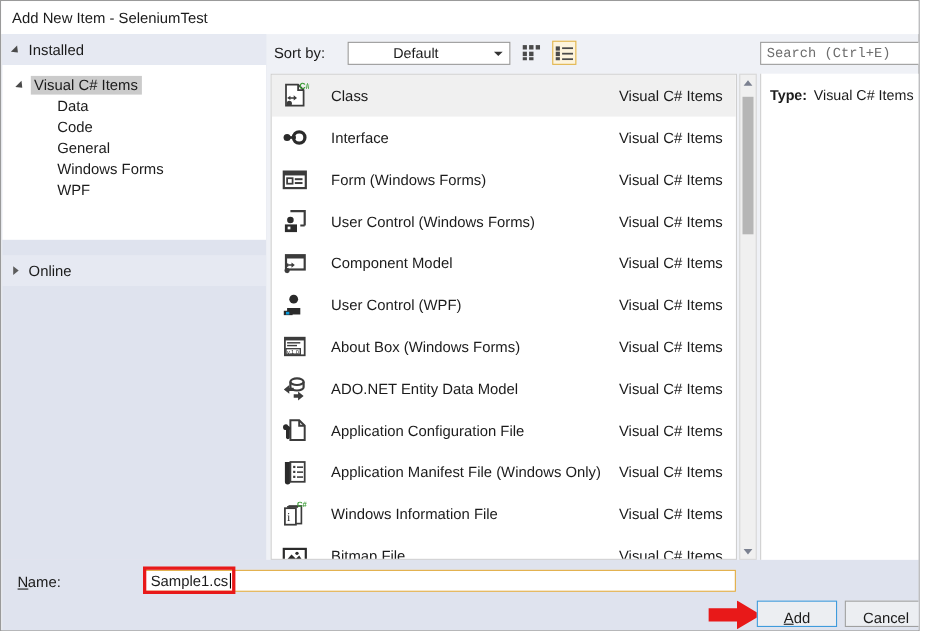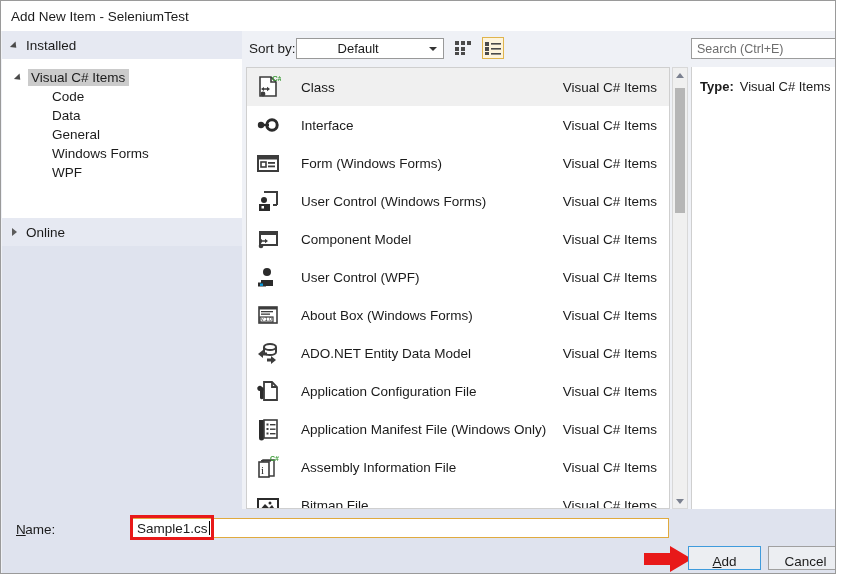--- a/index.html
+++ b/index.html
@@ -49,21 +49,21 @@
     position: relative;
     height: 28px;
     background: #e6e9f2;
     display: flex; align-items: center;
     padding-left: 10px;
     font-size: 13.5px;
     color: #1b1b1b;
     z-index: 2;
   }
   #online-header {
-    position: absolute; left: 0; top: 187px;
+    position: absolute; left: 0; top: 201px;
     width: 240px;
     align-items: center;
   }
   .tri-open {
     width: 0; height: 0;
     border-left: 5px solid #4a4a4a;
     border-top: 4px solid transparent;
     border-bottom: 4px solid transparent;
     transform: rotate(45deg);
     margin-right: 9px;
@@ -107,21 +107,21 @@
     font-size: 13.5px;
     color: #1b1b1b;
     padding-left: 50px;
   }
 
   
   #sortbar {
     position: absolute; left: 248px; top: 36px;
     display: flex; align-items: center;
   }
-  #sortby-label { font-size: 13.5px; color: #1b1b1b; margin-right: 0; }
+  #sortby-label { font-size: 13.5px; color: #1b1b1b; margin-right: 20px; }
   #sort-select {
     width: 148px; height: 21px;
     background: #ffffff;
     border: 1px solid #999999;
     display: flex; align-items: center;
     position: relative;
   }
   #sort-value { padding-left: 5px; font-size: 13px; color: #1b1b1b; margin-left: 36px; }
   #sort-arrow {
     position: absolute; right: 6px; top: 8px;
@@ -145,20 +145,21 @@
     position: absolute; left: 690px; top: 37px;
     width: 161px; height: 21px;
     background: #ffffff;
     border: 1px solid #9c9c9c;
     display: flex; align-items: center;
   }
   #search-placeholder {
     padding-left: 5px;
     font-size: 12.5px;
     color: #6d6d6d;
+    font-family: Liberation Mono, monospace;
   }
 
   
   #list-panel {
     position: absolute; left: 245px; top: 66px;
     width: 424px; height: 442px;
     background: #ffffff;
     border: 1px solid #cfcfcf;
     overflow: hidden;
   }
@@ -312,24 +313,24 @@
       <span class="tri-open"></span>
       <span>Installed</span>
     </div>
 
     <div id="tree-items">
       <div class="tree-node" style="margin-top:9px;">
         <span class="tri-open-sm"></span>
         <span class="tree-node-label selected">Visual C# Items</span>
       </div>
       <div class="tree-child">
-        <span>Code</span>
+        <span>Data</span>
       </div>
       <div class="tree-child">
-        <span>Data</span>
+        <span>Code</span>
       </div>
       <div class="tree-child">
         <span>General</span>
       </div>
       <div class="tree-child">
         <span>Windows Forms</span>
       </div>
       <div class="tree-child">
         <span>WPF</span>
       </div>
@@ -516,21 +517,21 @@
     <div class="list-row">
       <span class="row-icon">
         <svg width="26" height="26" viewBox="0 0 26 26">
           <rect x="8" y="6" width="11" height="16" fill="#ffffff" stroke="#3c3c3c" stroke-width="1.5"></rect>
           <rect x="4" y="8" width="10" height="15" fill="#ffffff" stroke="#3c3c3c" stroke-width="1.6"></rect>
           <rect x="6" y="6" width="10" height="1.6" fill="#3c3c3c"></rect>
           <text x="6" y="20" font-family="'Liberation Serif',serif" font-size="11" fill="#2b2b2b">i</text>
           <text x="15" y="7" font-family="'Liberation Sans',sans-serif" font-size="7" font-weight="bold" fill="#3a9b35">C#</text>
         </svg>
       </span>
-      <span class="row-label">Assembly Information File</span>
+      <span class="row-label">Windows Information File</span>
       <span class="row-cat">Visual C# Items</span>
     </div>
 
     <div class="list-row">
       <span class="row-icon">
         <svg width="26" height="26" viewBox="0 0 26 26">
           <rect x="3" y="7" width="20" height="13" fill="#ffffff" stroke="#2b2b2b" stroke-width="2"></rect>
           <path d="M4 19 l6-7 4 4 3-3 4 6 z" fill="#2b2b2b"></path>
           <circle cx="15" cy="11" r="1.5" fill="#2b2b2b"></circle>
         </svg>

